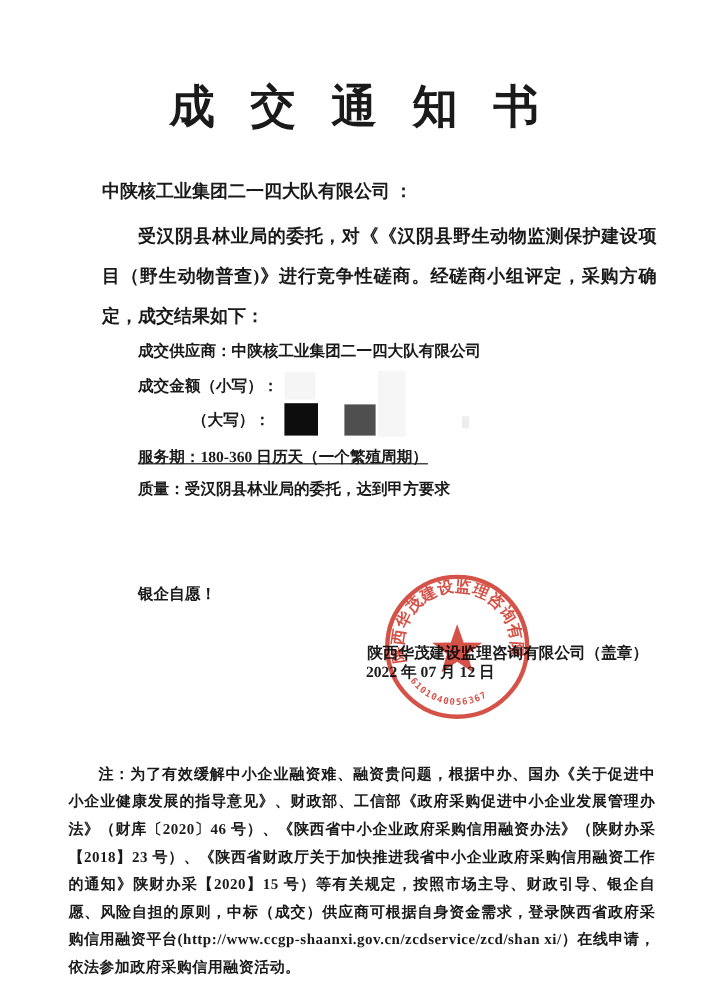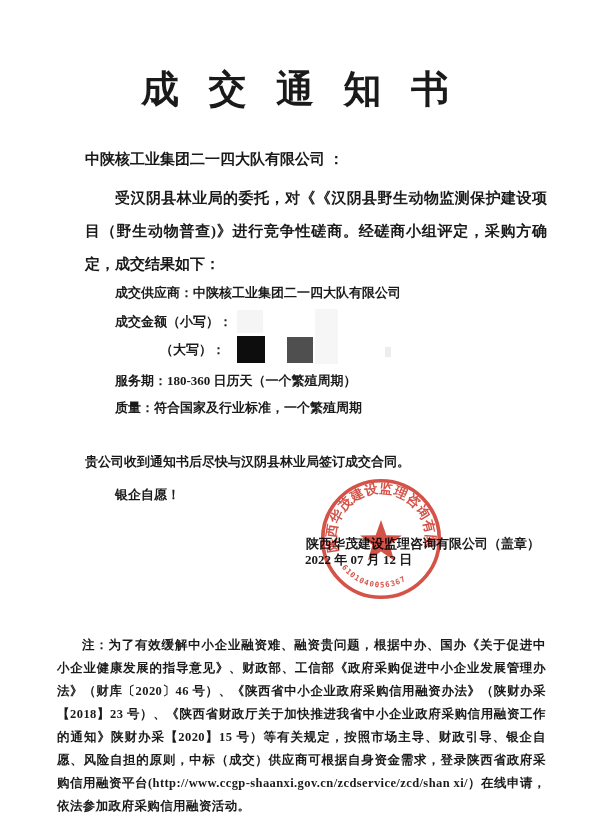--- a/index.html
+++ b/index.html
@@ -23,21 +23,21 @@
   .recipient{top:150px;left:85px;font-size:15px;white-space:nowrap;}
   .intro{
     top:182px;left:85px;width:462px;
     font-size:15px;line-height:33px;
     text-indent:2em;text-align:justify;
   }
   .line{font-size:13px;white-space:nowrap;}
   .supplier{top:284px;left:115px;}
   .amount-small{top:313px;left:115px;}
   .amount-caps{top:341px;left:160px;}
-  .service{top:372px;left:115px;}
+  .service{top:372px;left:115px;text-decoration:underline;}
   .quality{top:399px;left:115px;}
   .closing{top:453px;left:85px;}
   .notice{top:486px;left:115px;}
   .signer{top:518px;left:0;width:540px;text-align:right;margin-top:17px;}
   .date{top:551px;left:305px;font-family:Liberation Serif, serif;}
   .redaction{position:absolute;}
   .stamp{
     top:476px;left:318px;width:126px;height:126px;
     color:#cf3a2e;
     opacity:.88;
@@ -68,23 +68,22 @@
   <div class="abs line amount-caps">（大写）：</div>
 
   <div class="redaction" style="left: 237px; top: 310px; width: 26px; height: 23px; background-color: rgb(245, 245, 245);"></div>
   <div class="redaction" style="left: 237px; top: 336px; width: 28px; height: 27px; background-color: rgb(13, 13, 13);"></div>
   <div class="redaction" style="left: 287px; top: 337px; width: 26px; height: 26px; background-color: rgb(79, 79, 79);"></div>
   <div class="redaction" style="left: 315px; top: 309px; width: 23px; height: 55px; background-color: rgb(246, 246, 246);"></div>
   <div class="redaction" style="left: 385px; top: 347px; width: 6px; height: 10px; background-color: rgb(237, 237, 237);"></div>
 
   <div class="abs line service">服务期：180-360 日历天（一个繁殖周期）</div>
 
-  <div class="abs line quality">质量：符合国家及行业标准，一个繁殖周期</div>
+  <div class="abs line quality">质量：受汉阴县林业局的委托，达到甲方要求</div>
 
-  <div class="abs line closing">贵公司收到通知书后尽快与汉阴县林业局签订成交合同。</div>
 
   <div class="abs line notice">银企自愿！</div>
 
   <div class="abs line signer">陕西华茂建设监理咨询有限公司（盖章）</div>
 
   <div class="abs line date">2022 年 07 月 12 日</div>
 
   <svg class="abs stamp" viewBox="0 0 120 120" xmlns="http://www.w3.org/2000/svg" style="color: rgb(207, 58, 46);">
     <defs>
       <path id="rim-arc" d="M 19.6,74 A 43,43 0 1 1 100.4,74" fill="none"></path>

